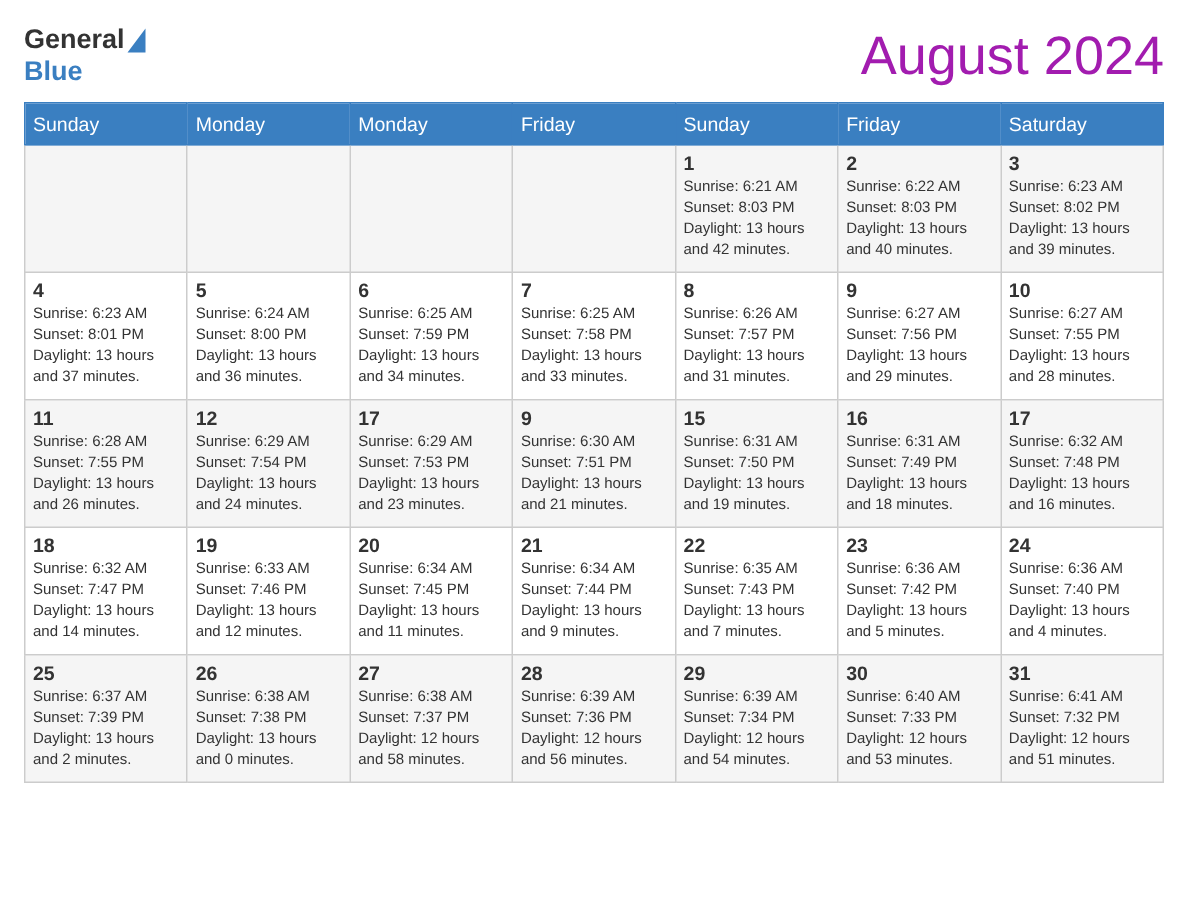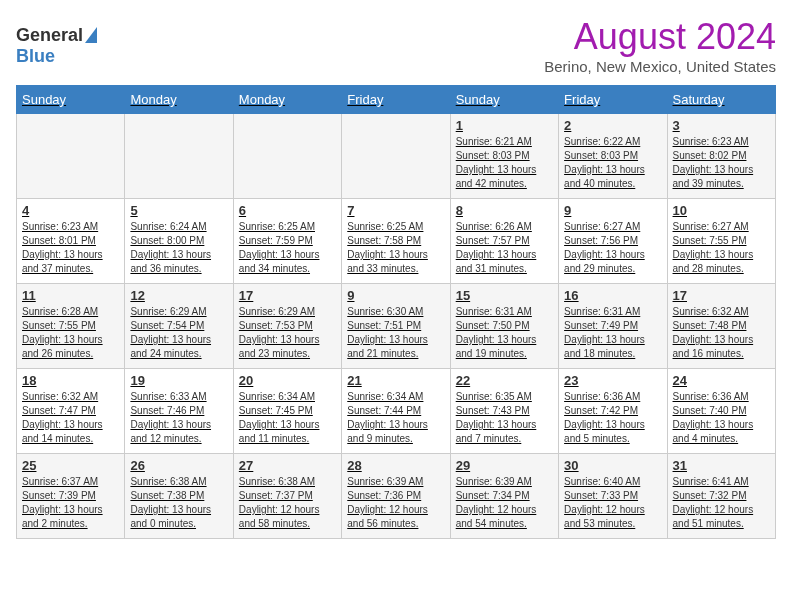--- a/index.html
+++ b/index.html
@@ -6,21 +6,21 @@
     body {
       font-family: Arial, sans-serif;
       background: #fff;
       width: 792px;
       min-height: 612px;
       padding: 16px;
     }
     .header-section {
       display: flex;
       justify-content: space-between;
-      align-items: center;
+      align-items: flex-start;
       margin-bottom: 10px;
     }
     .logo {
       display: flex;
       flex-direction: column;
       align-items: flex-start;
     }
     .logo-row {
       display: flex;
       align-items: center;
@@ -34,21 +34,20 @@
       color: #a21caf;
     }
     .location {
       font-size: 15px;
       color: #555;
     }
     .calendar-table {
       width: 100%;
       border-collapse: collapse;
       font-size: 11px;
-      text-decoration: underline;
     }
     .calendar-table th {
       background-color: #3a7fc1;
       color: #fff;
       text-align: left;
       padding: 6px 5px;
       font-size: 13px;
       font-weight: normal;
       border: 1px solid #3a7fc1;
     }
@@ -96,21 +95,20 @@
     <div class="logo-row">
       <span style="font-size:18px;font-weight:bold;color:#333;">General</span>
       <span style="display:inline-block;width:0;height:0;border-left:12px solid transparent;border-bottom:16px solid #3a7fc1;margin-left:2px;vertical-align:middle;"></span>
     </div>
     <div>
       <span style="font-size:18px;font-weight:bold;color:#3a7fc1;margin-top:40px;">Blue</span>
     </div>
   </div>
   <div class="title-section">
     <div class="month-year">August 2024</div>
-    <div class="location">Berino, New Mexico, United States</div>
   </div>
 </div>
 
 <table class="calendar-table">
   <thead>
     <tr>
       <th>Sunday</th>
       <th>Monday</th>
       <th>Monday</th>
       <th>Friday</th>

